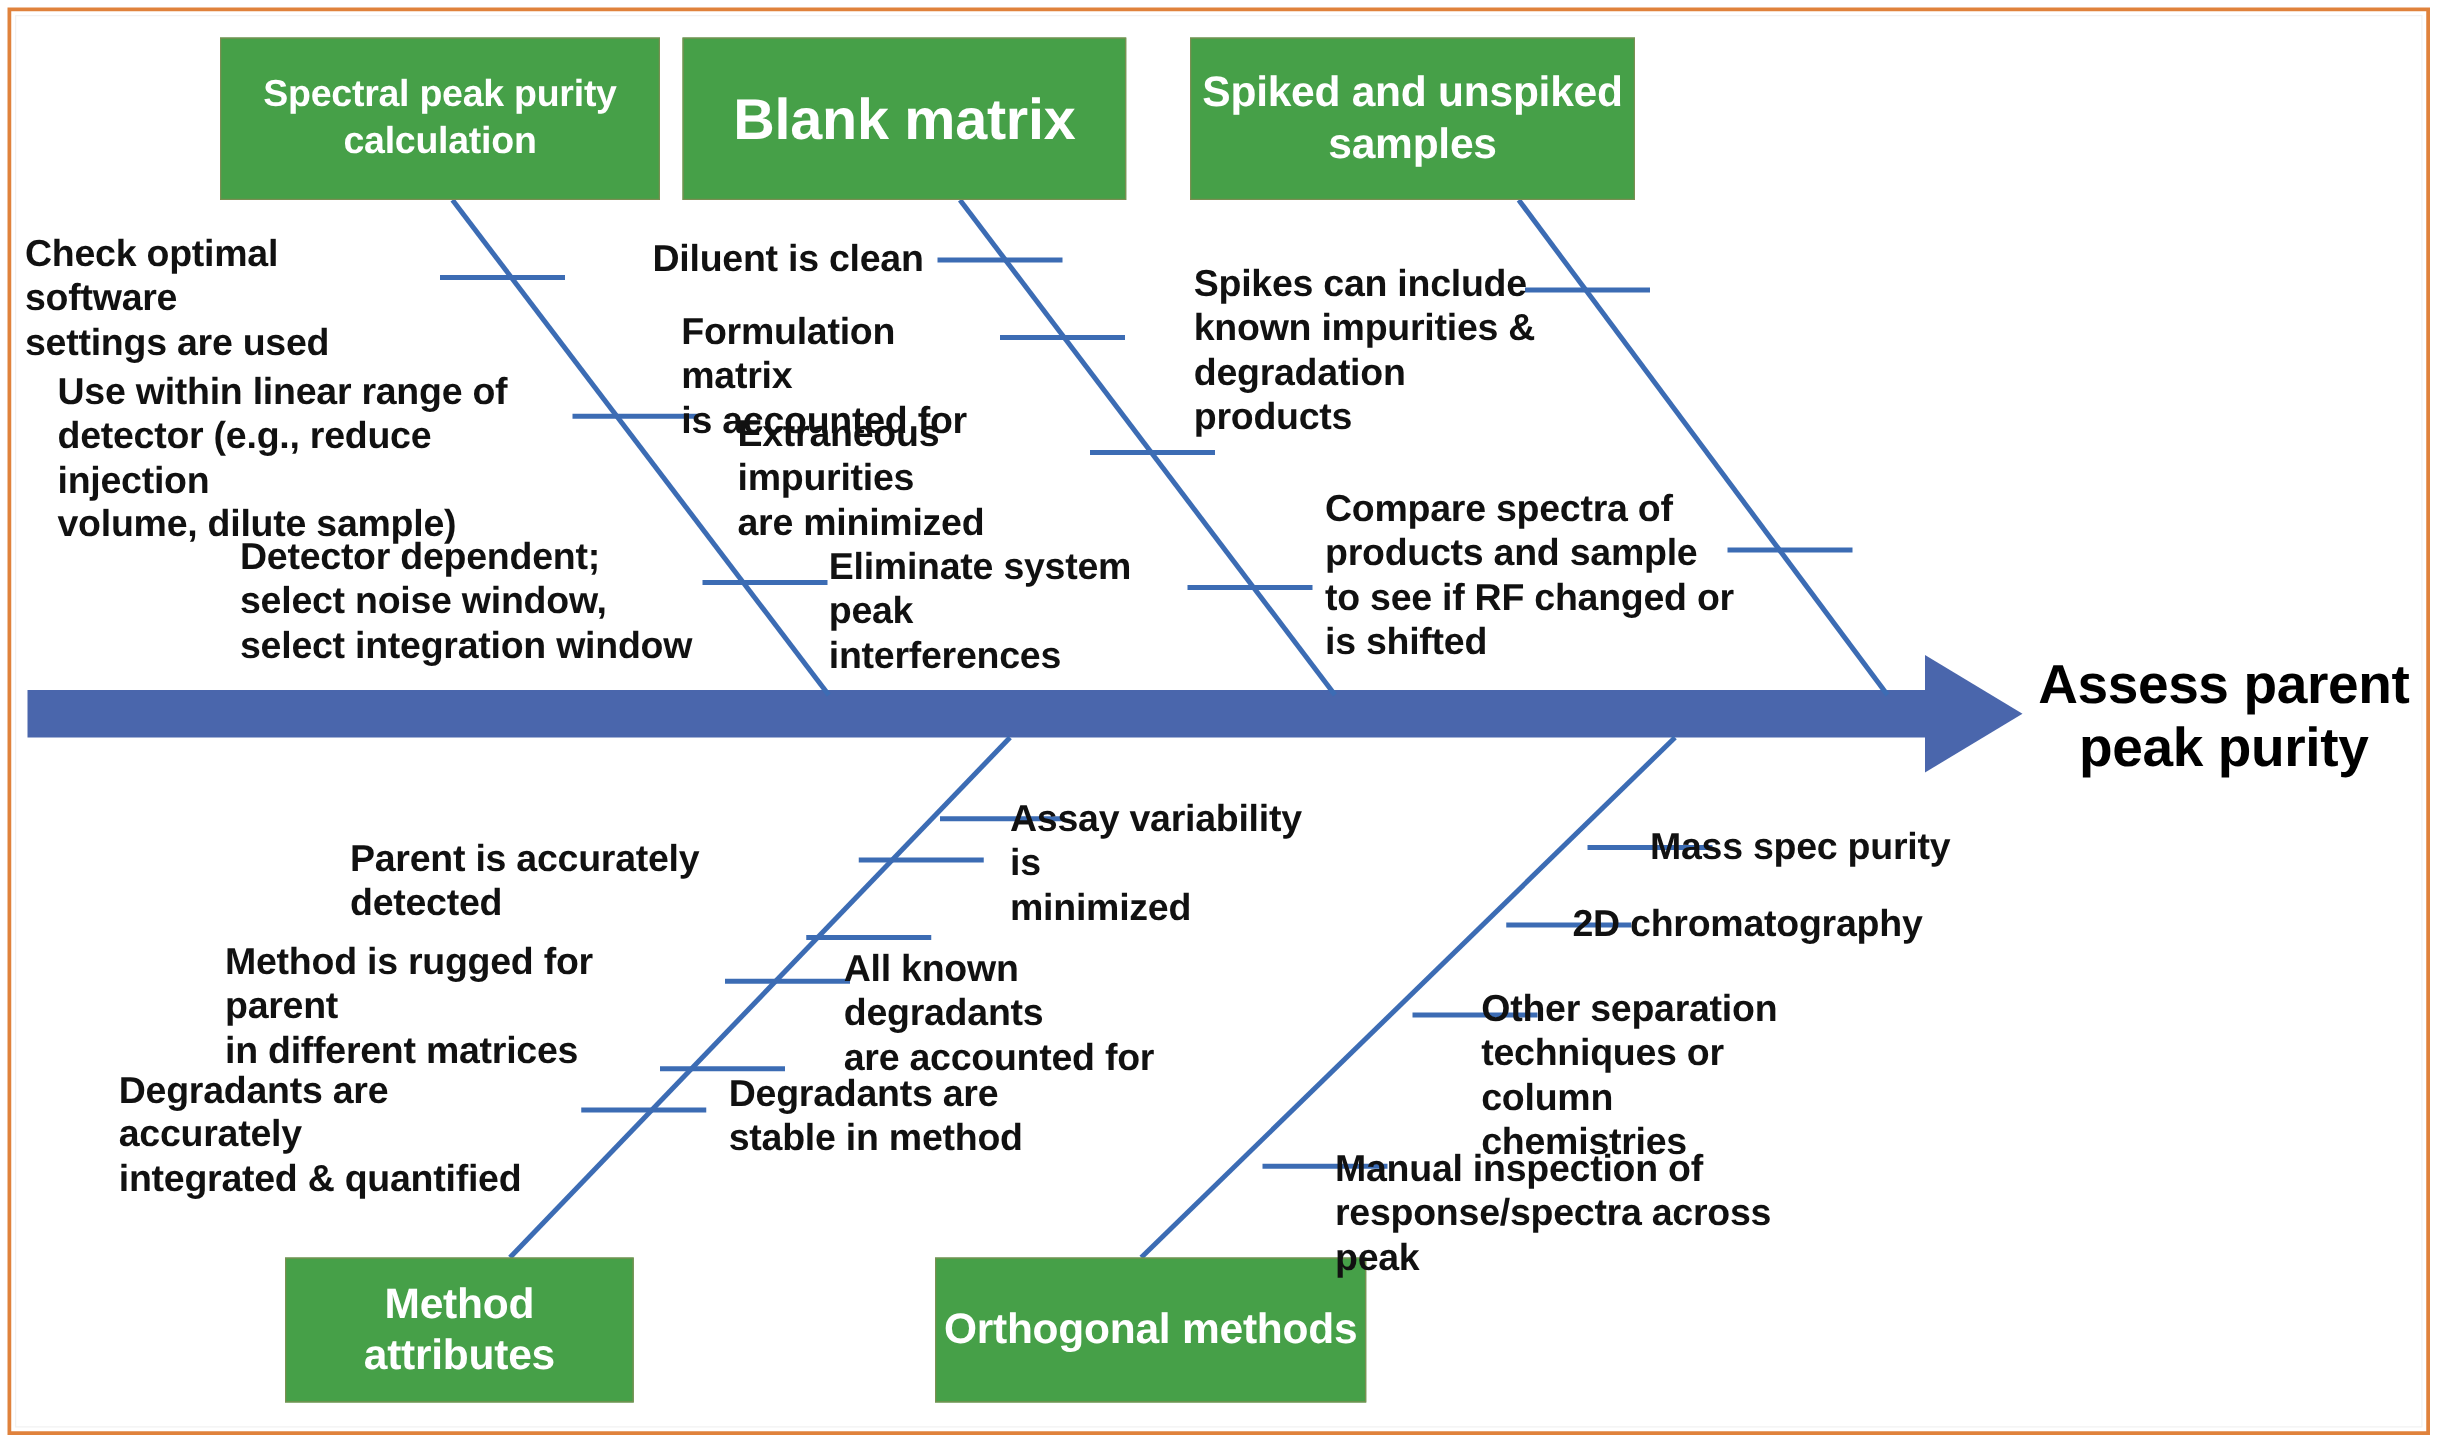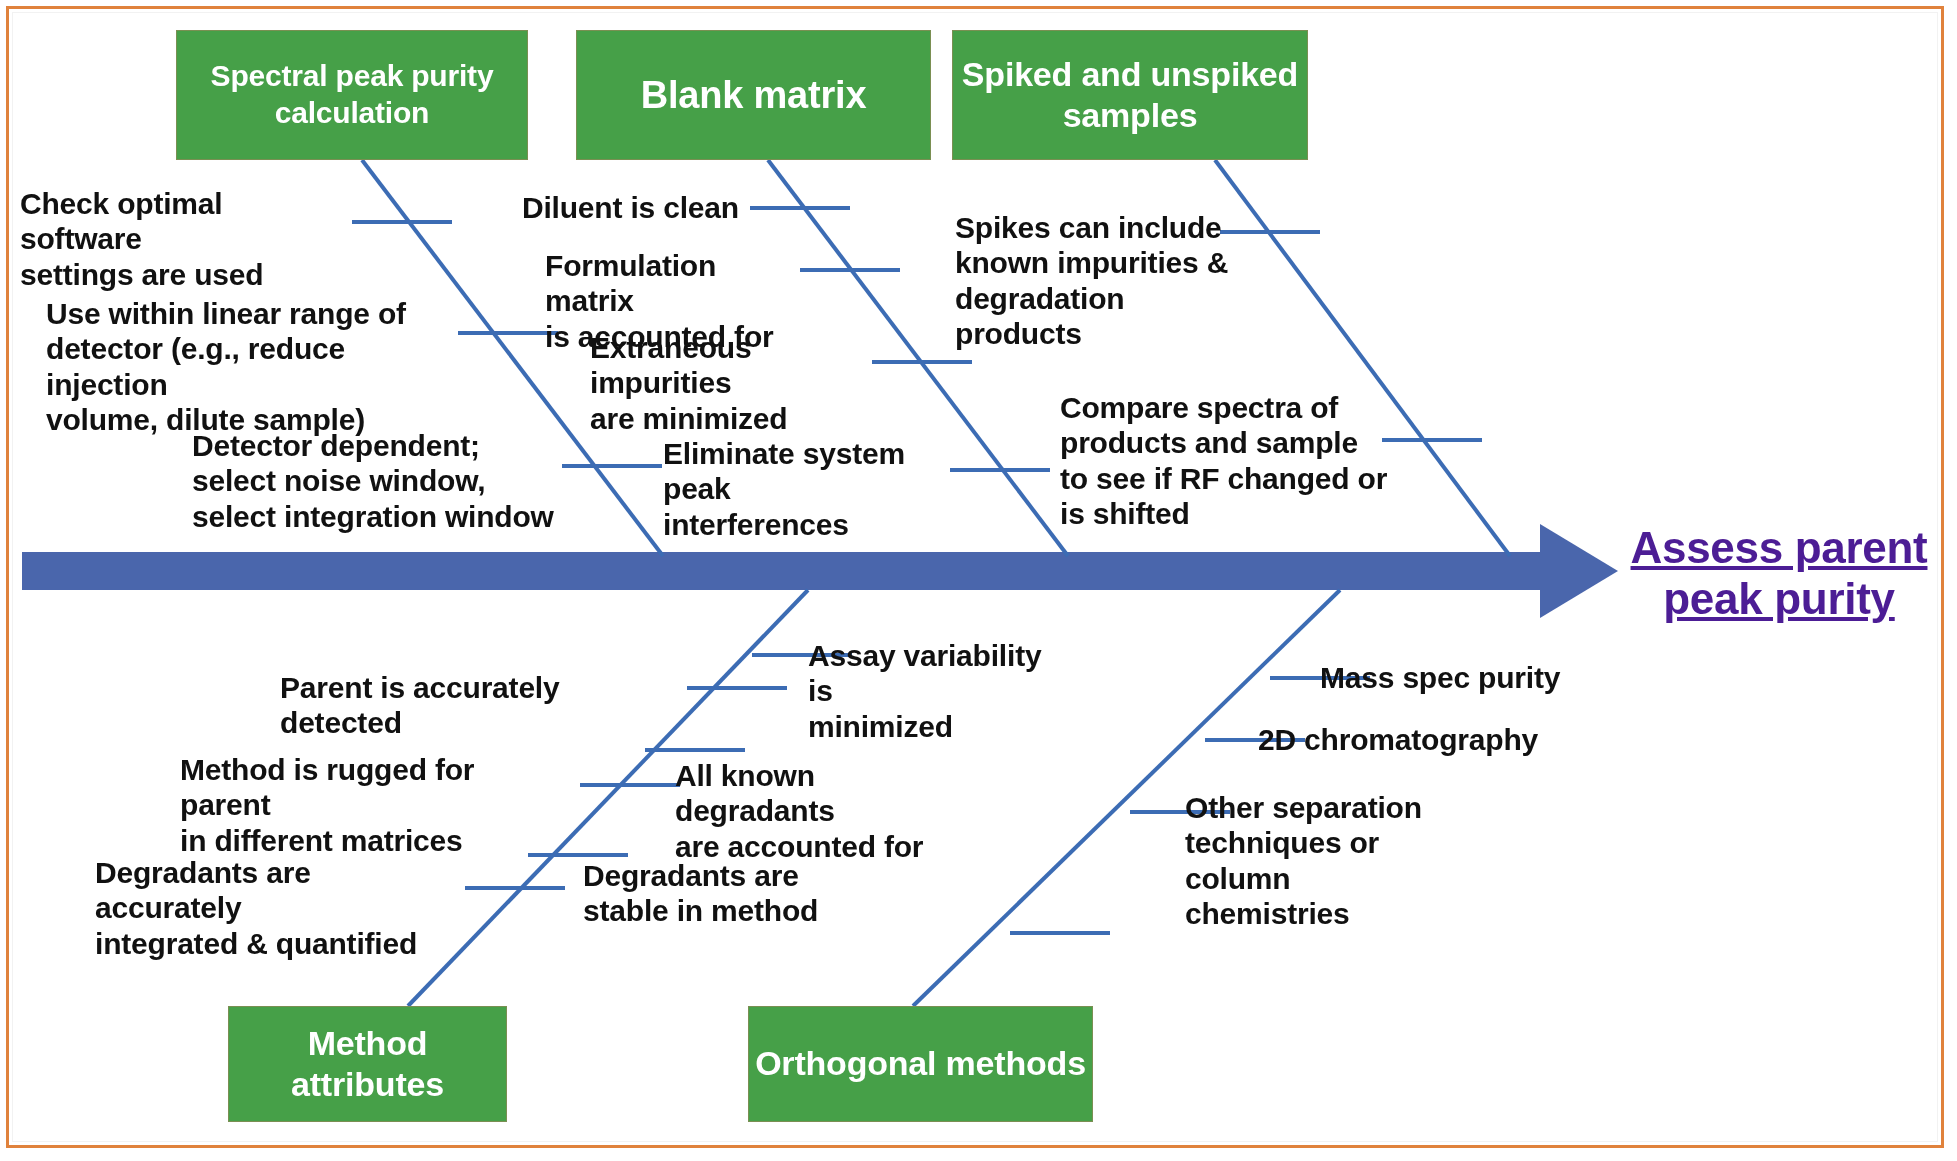--- a/index.html
+++ b/index.html
@@ -64,26 +64,25 @@
     position: absolute;
     color: #111111;
     font-weight: bold;
     line-height: 1.18;
     letter-spacing: -0.2px;
   }
   .cause.right-al { text-align: left; }
   .cause.left-al  { text-align: left; }
   #effect-label {
     position: absolute;
-    color: #4c1d95;
+    color: #000000;
     font-weight: bold;
     text-align: center;
     line-height: 1.16;
     letter-spacing: -0.3px;
-    text-decoration: underline;
   }
 </style>
 </head>
 <body>
 
 <div id="canvas">
   <div id="frame"></div>
   <div id="inner-edge"></div>
 
   <svg id="bones" viewBox="0 0 1957 1161" xmlns="http://www.w3.org/2000/svg">
@@ -125,21 +124,21 @@
     <line x1="1010" y1="933" x2="1110" y2="933" stroke="#3C6CB4" stroke-width="4"></line>
   </svg>
 
   <div class="cat-box" style="left:176px; top:30px; width:352px; height:130px; font-size:30px;">
     <span>
       <span>Spectral peak purity</span><br>
       <span>calculation</span>
     </span>
   </div>
 
-  <div class="cat-box" style="left:576px; top:30px; width:355px; height:130px; font-size:38px;">
+  <div class="cat-box" style="left:546px; top:30px; width:355px; height:130px; font-size:46px;">
     <span>
       <span>Blank matrix</span>
     </span>
   </div>
 
   <div class="cat-box" style="left:952px; top:30px; width:356px; height:130px; font-size:34px;">
     <span>
       <span>Spiked and unspiked</span><br>
       <span>samples</span>
     </span>
@@ -247,13 +246,17 @@
   <div class="cause left-al" style="left:1258px; top:722px; width:290px; font-size:30px;">
     <span>2D chromatography</span>
   </div>
 
   <div class="cause left-al" style="left:1185px; top:790px; width:300px; font-size:30px;">
     <span>Other separation</span><br>
     <span>techniques or column</span><br>
     <span>chemistries</span>
   </div>
 
+  <div class="cause left-al" style="left:1068px; top:918px; width:420px; font-size:30px;">
+    <span>Manual inspection of</span><br>
+    <span>response/spectra across peak</span>
+  </div>
 </div>
 
 </body></html>

